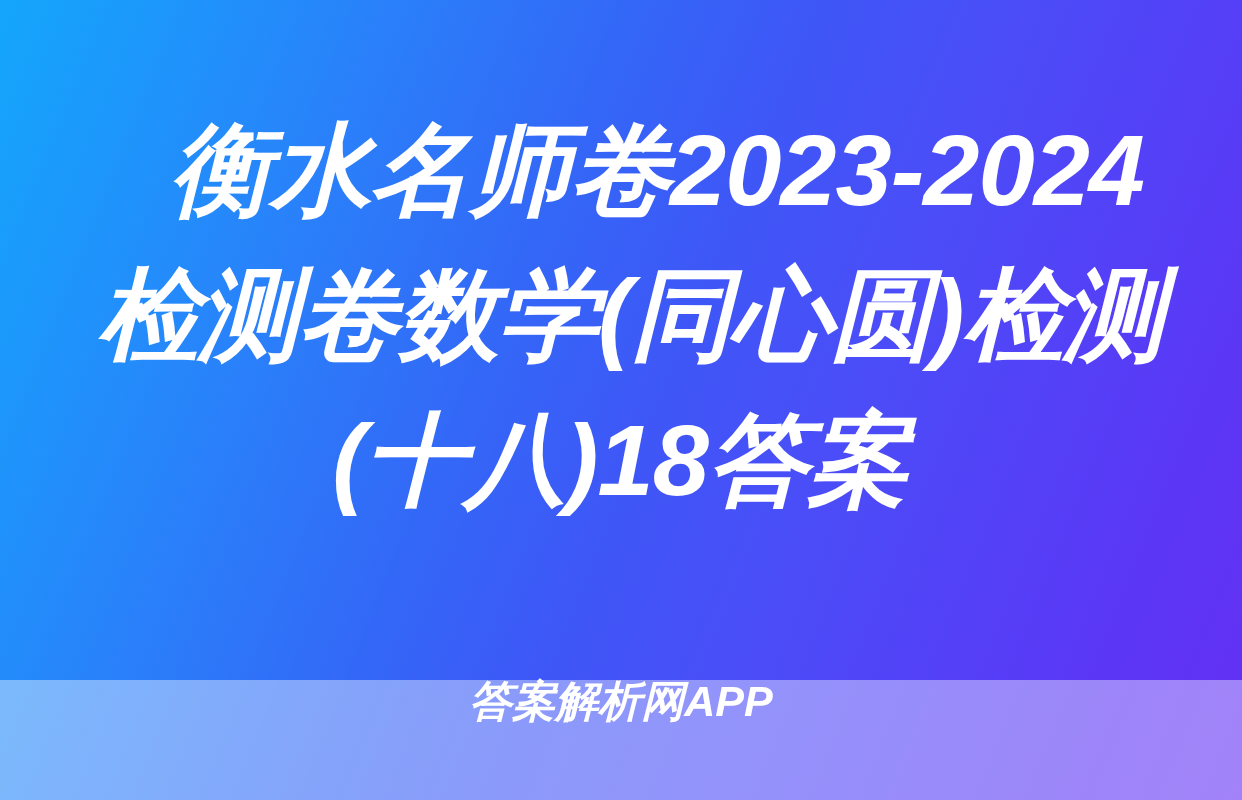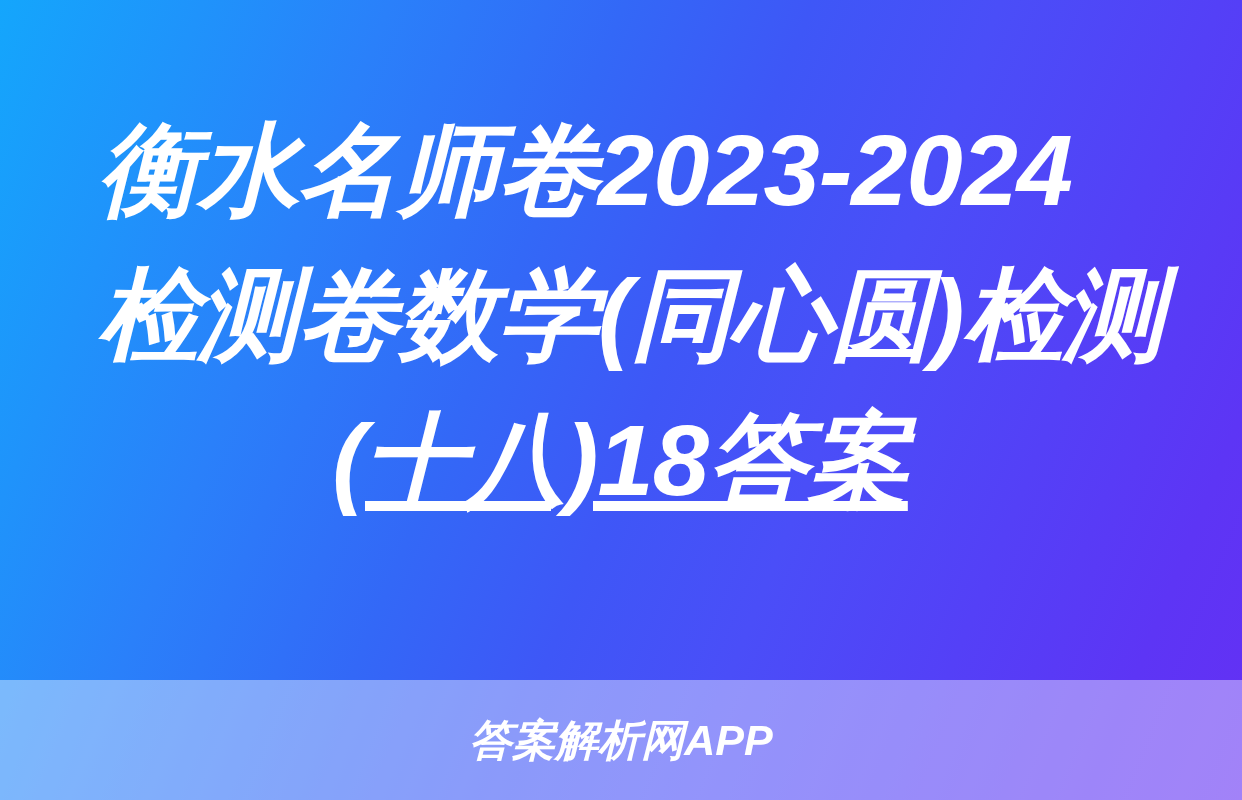--- a/index.html
+++ b/index.html
@@ -42,42 +42,41 @@
   .line {
     color: #ffffff;
     font-weight: 700;
     font-style: italic;
     font-size: 101px;
     line-height: 145px;
     letter-spacing: -1px;
     white-space: nowrap;
     padding-left: 98px;
     padding-right: 98px;
-    text-align: left;
+    text-align: right;
     -webkit-font-smoothing: antialiased;
   }
 
   .line.l1 { margin-top: 98px; }
   .line.centered {
     text-align: center;
     padding-left: 0;
     padding-right: 2px;
-    text-decoration: underline;
   }
 
   
   .footer-band {
     position: absolute;
     left: 0;
     bottom: 0;
     width: 1242px;
     height: 120px;
     background: rgba(255, 255, 255, 0.40);
     display: flex;
-    align-items: center;
+    align-items: flex-start;
     justify-content: center;
   }
 
   .watermark {
     color: #ffffff;
     font-weight: 700;
     font-style: italic;
     font-size: 43px;
     letter-spacing: 0px;
     line-height: 1;

